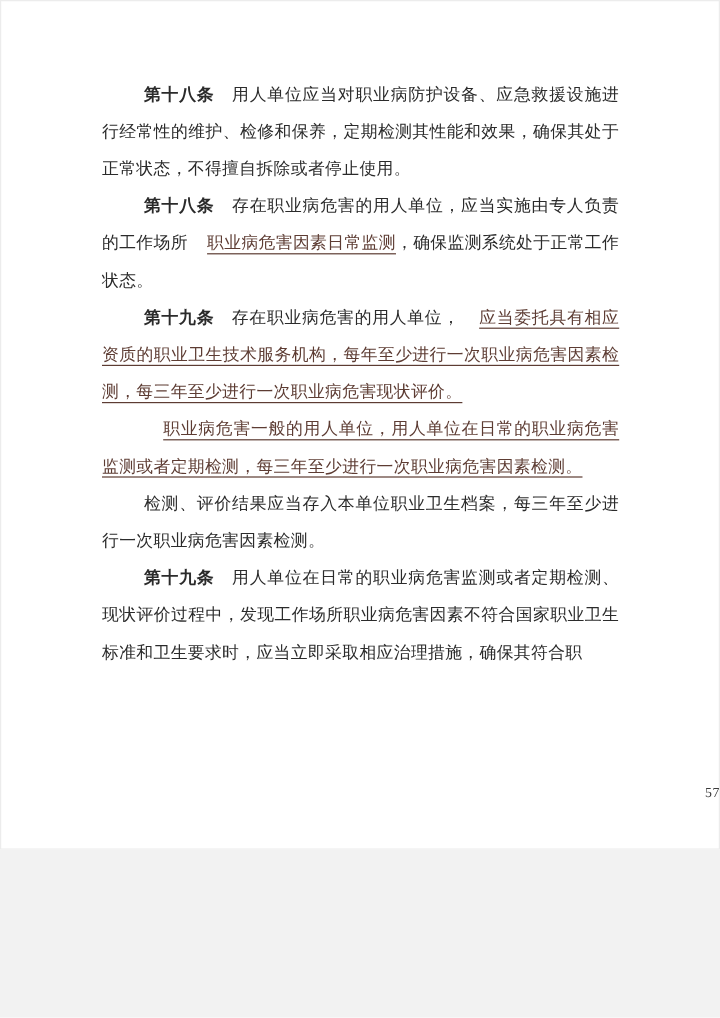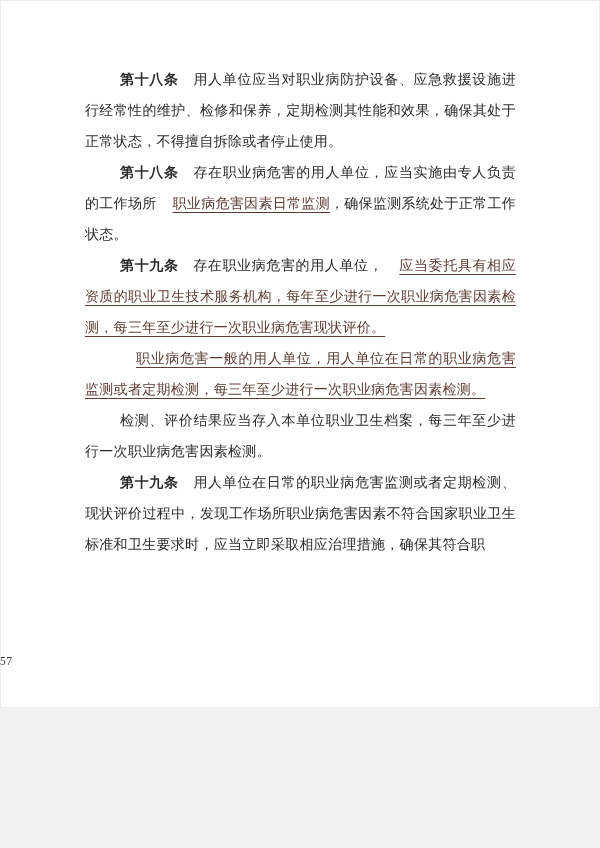--- a/index.html
+++ b/index.html
@@ -42,21 +42,21 @@
     color: var(--emphasis-text);
     text-decoration: underline;
     text-decoration-thickness: 1px;
     text-underline-offset: 4px;
     margin-left: 16px;
   }
   .page-number {
     position: absolute;
     left: 0; right: 0;
     bottom: 41px;
-    text-align: left;
+    text-align: right;
     font-size: 11.5px;
     color: var(--page-number-text);
     letter-spacing: 0.5px;
   }
 </style>
 </head>
 <body>
 
 <div class="page">
   <div class="content">

